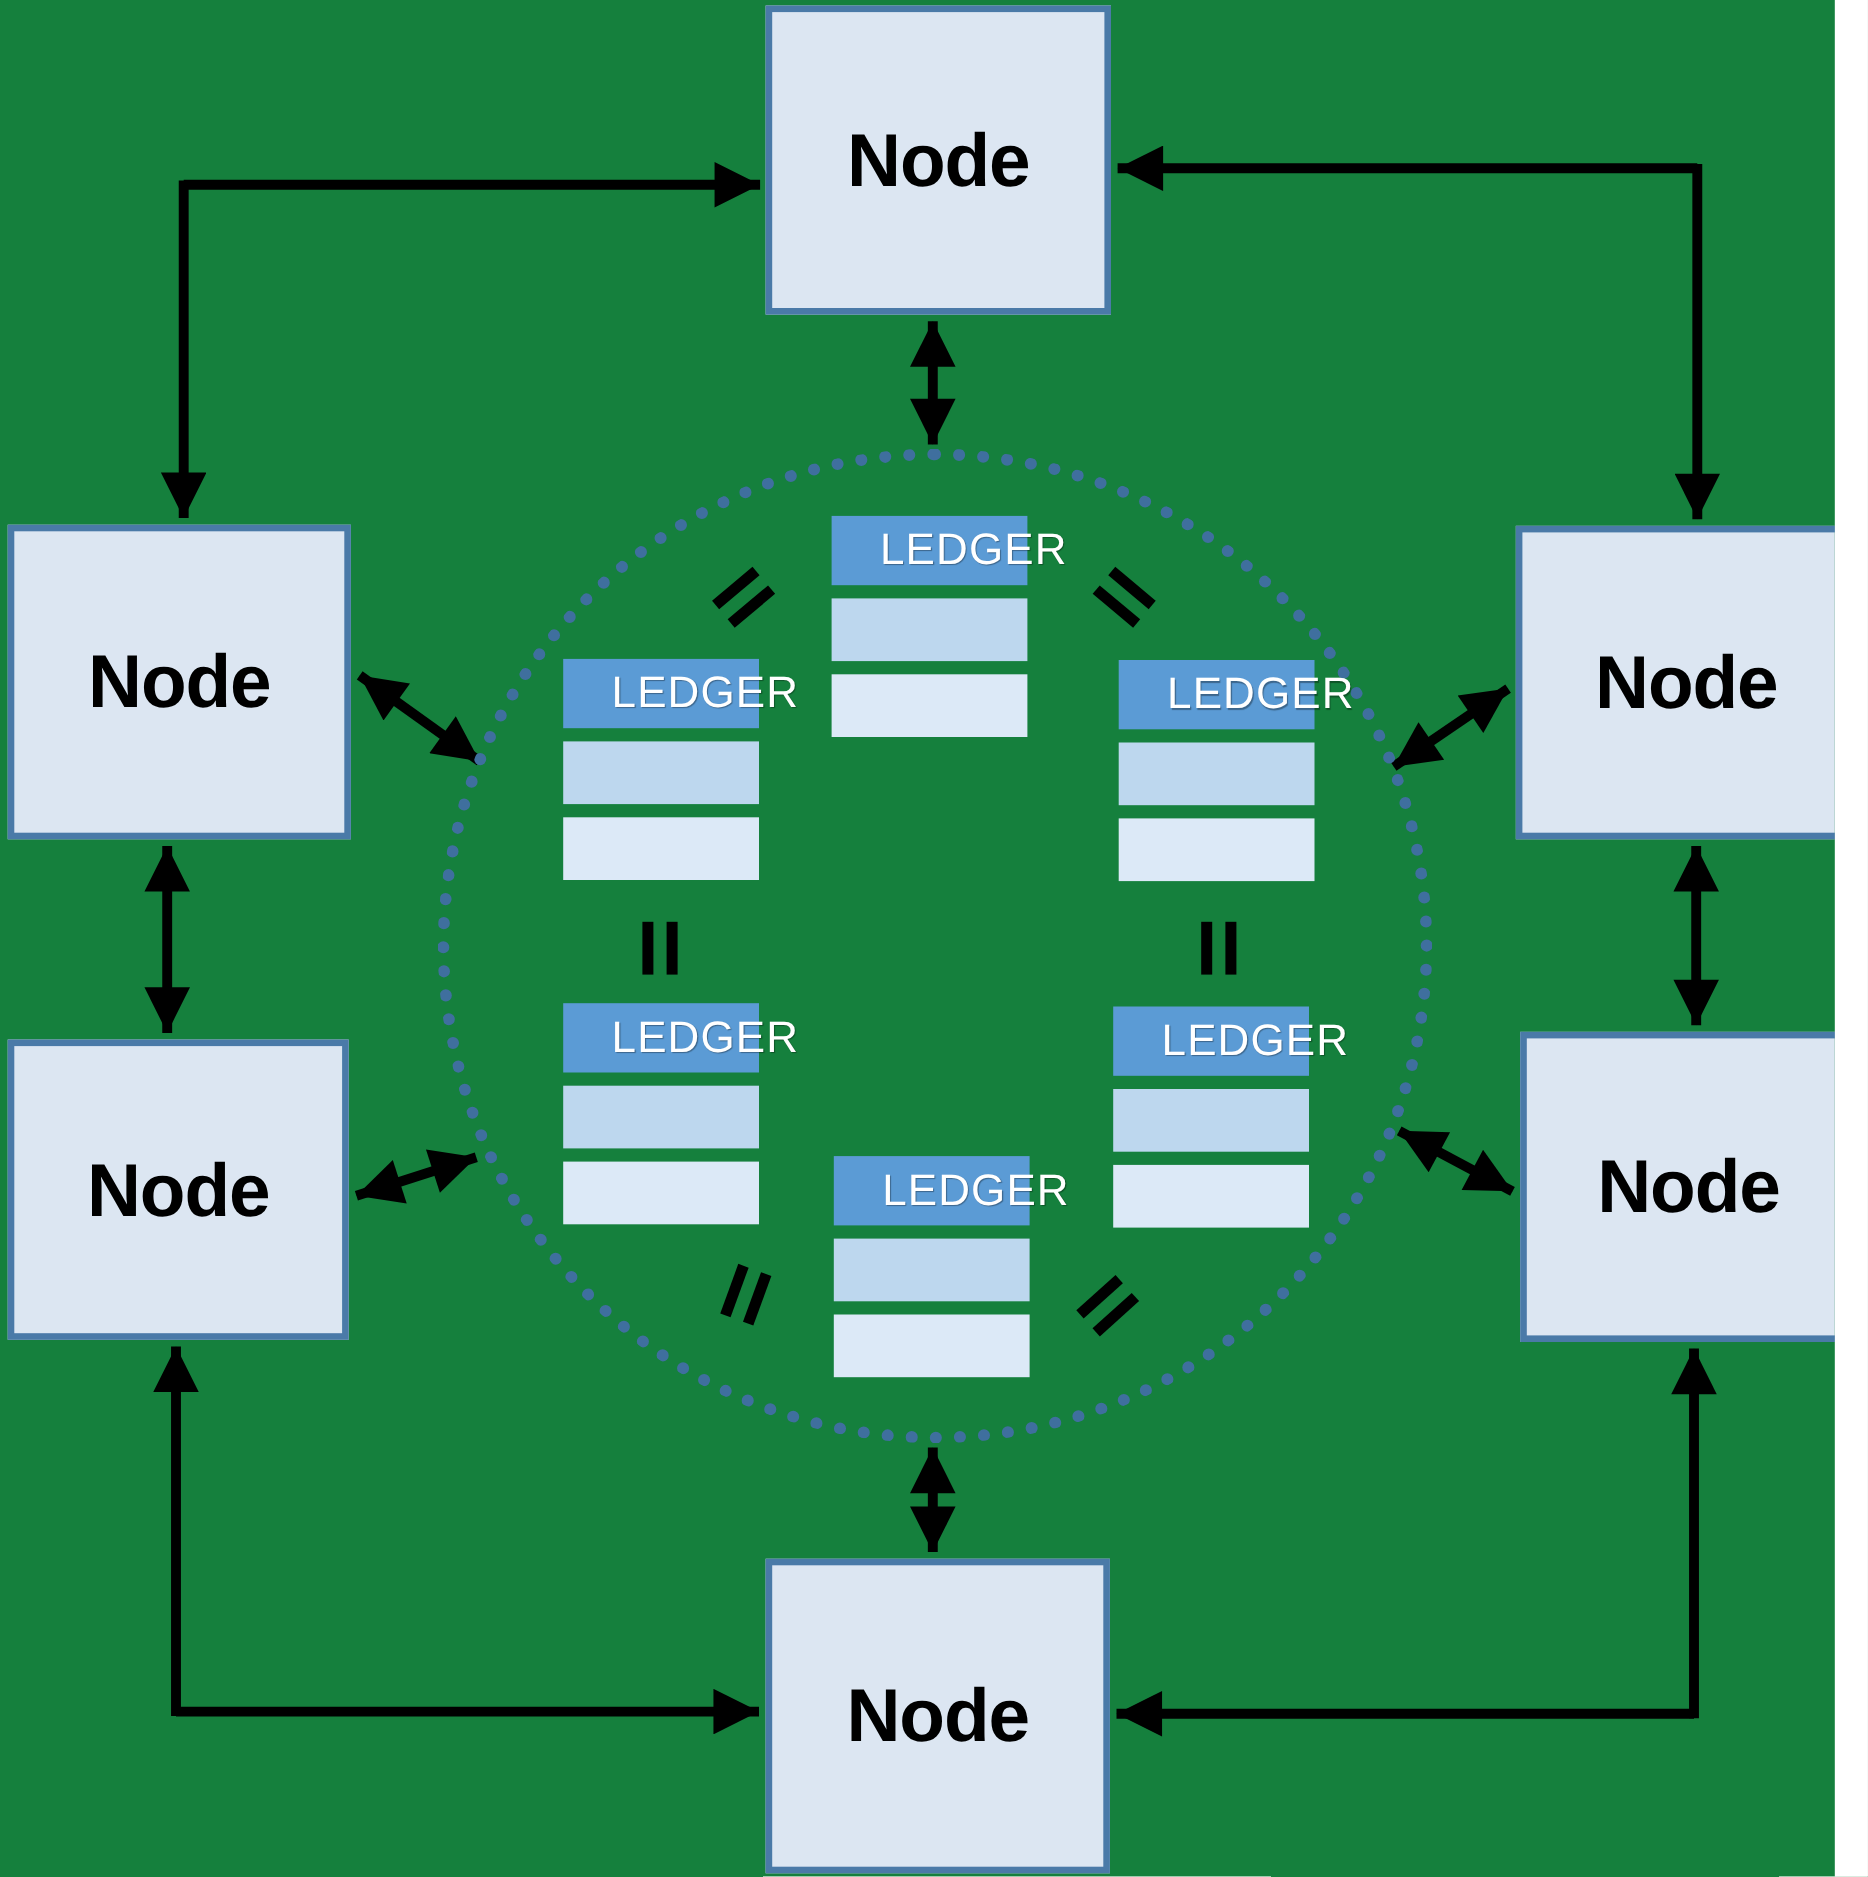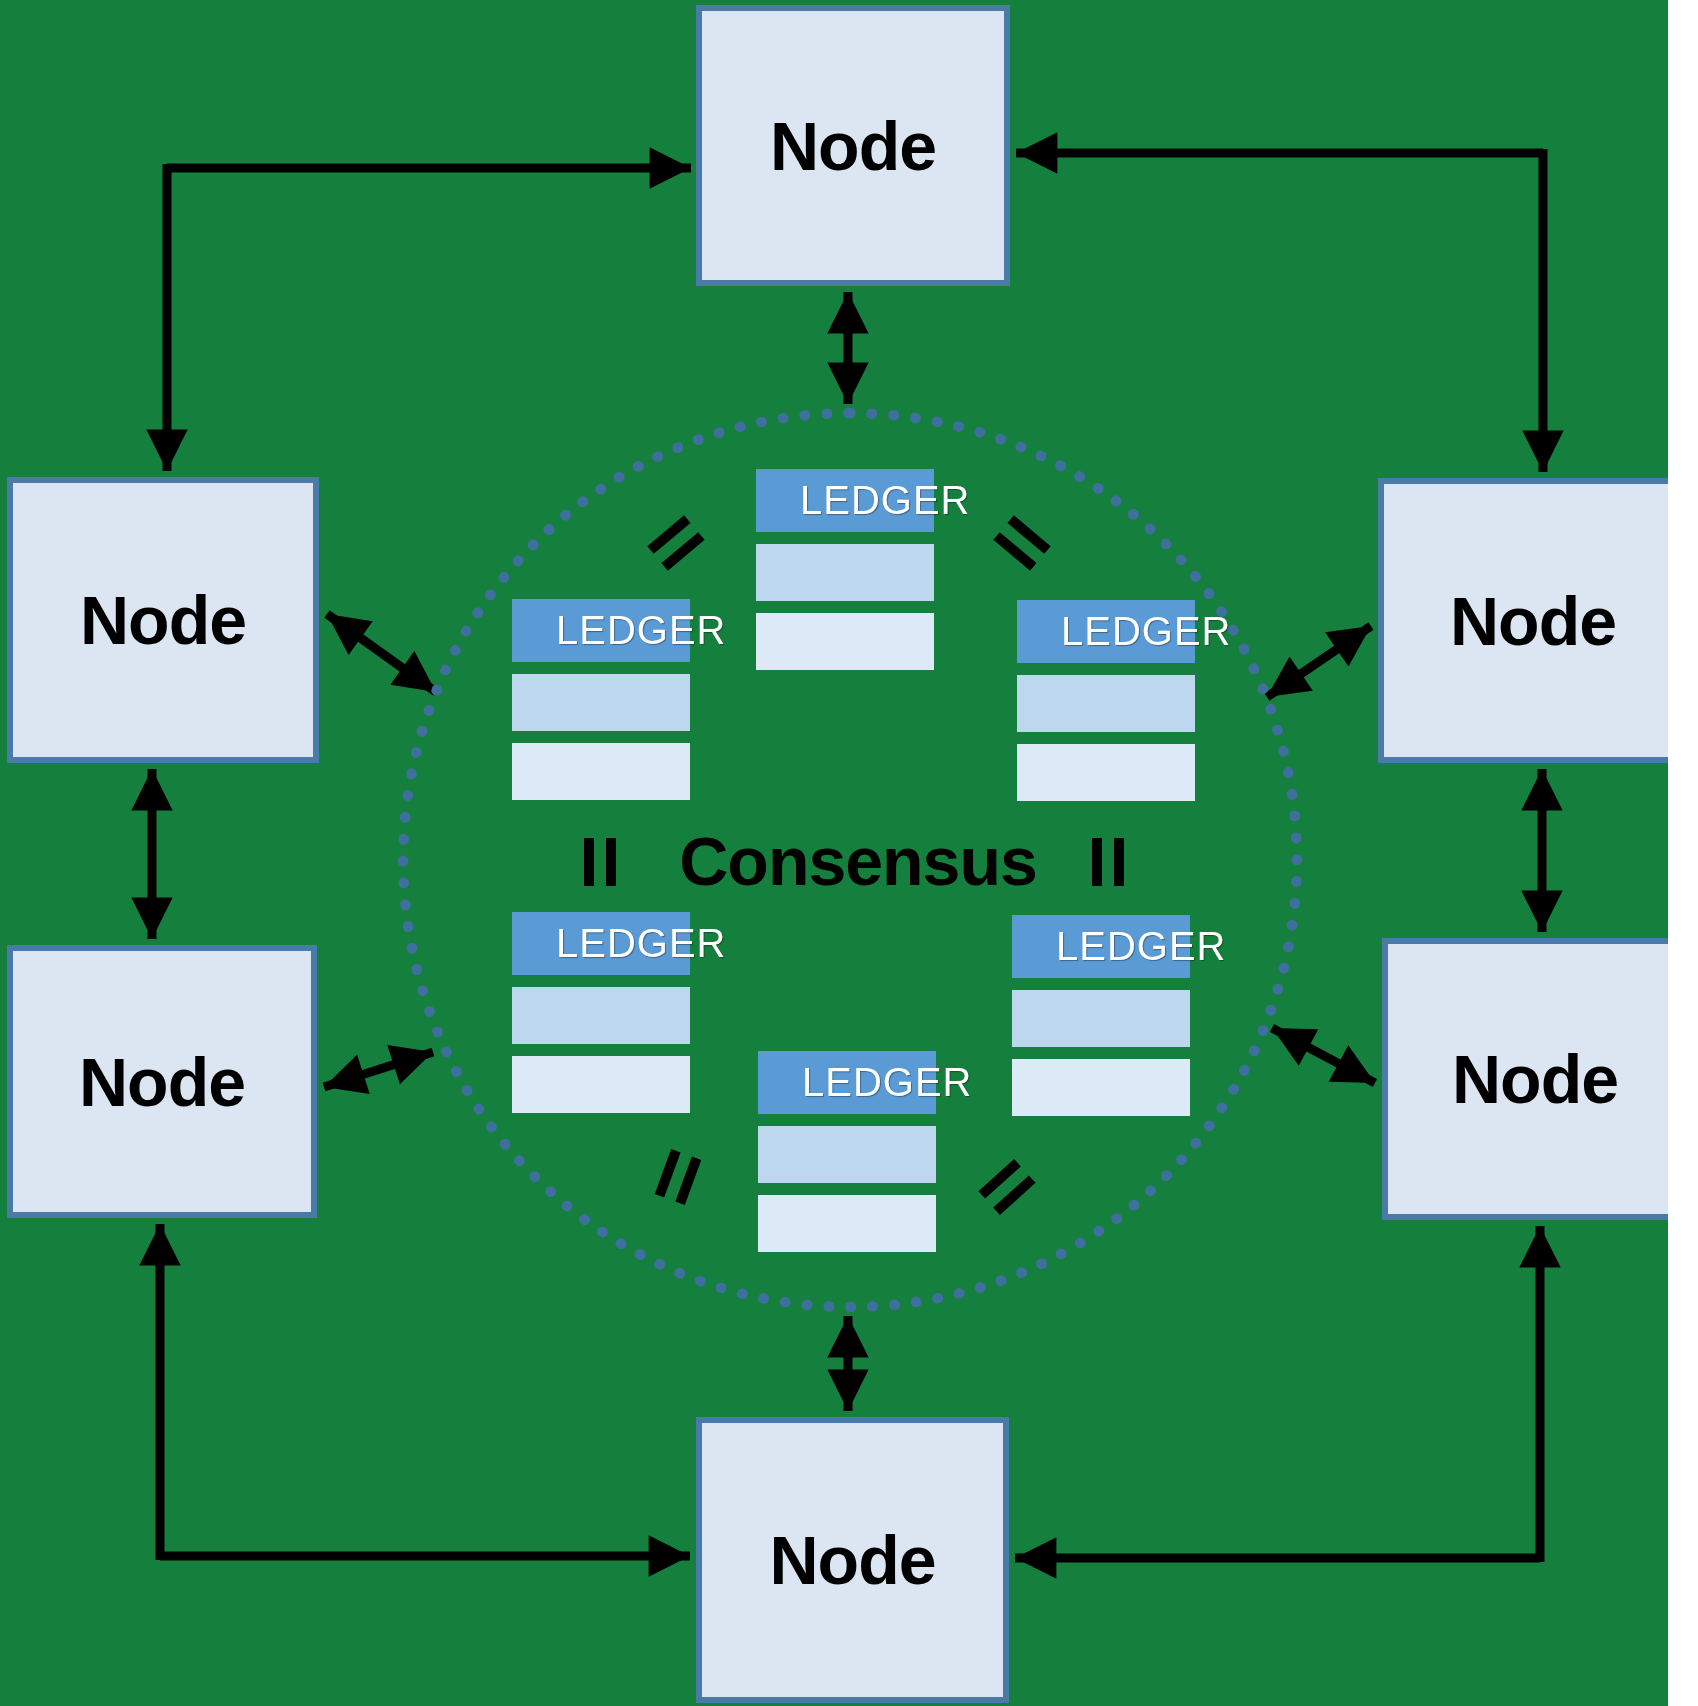--- a/index.html
+++ b/index.html
@@ -213,15 +213,14 @@
     <div class="ledger-row light"></div>
   </div>
 
   <div class="eq" style="left:652px; top:527px; transform:rotate(-40deg);"></div>
   <div class="eq" style="left:998px; top:527px; transform:rotate(40deg);"></div>
   <div class="eq" style="left:576px; top:846px; transform:rotate(90deg);"></div>
   <div class="eq" style="left:1084px; top:846px; transform:rotate(90deg);"></div>
   <div class="eq" style="left:654px; top:1161px; transform:rotate(-70deg);"></div>
   <div class="eq" style="left:983px; top:1171px; transform:rotate(-42deg);"></div>
 
-  <div class="consensus-label">Consensus</div>
 
 </div>
 
 </body></html>

